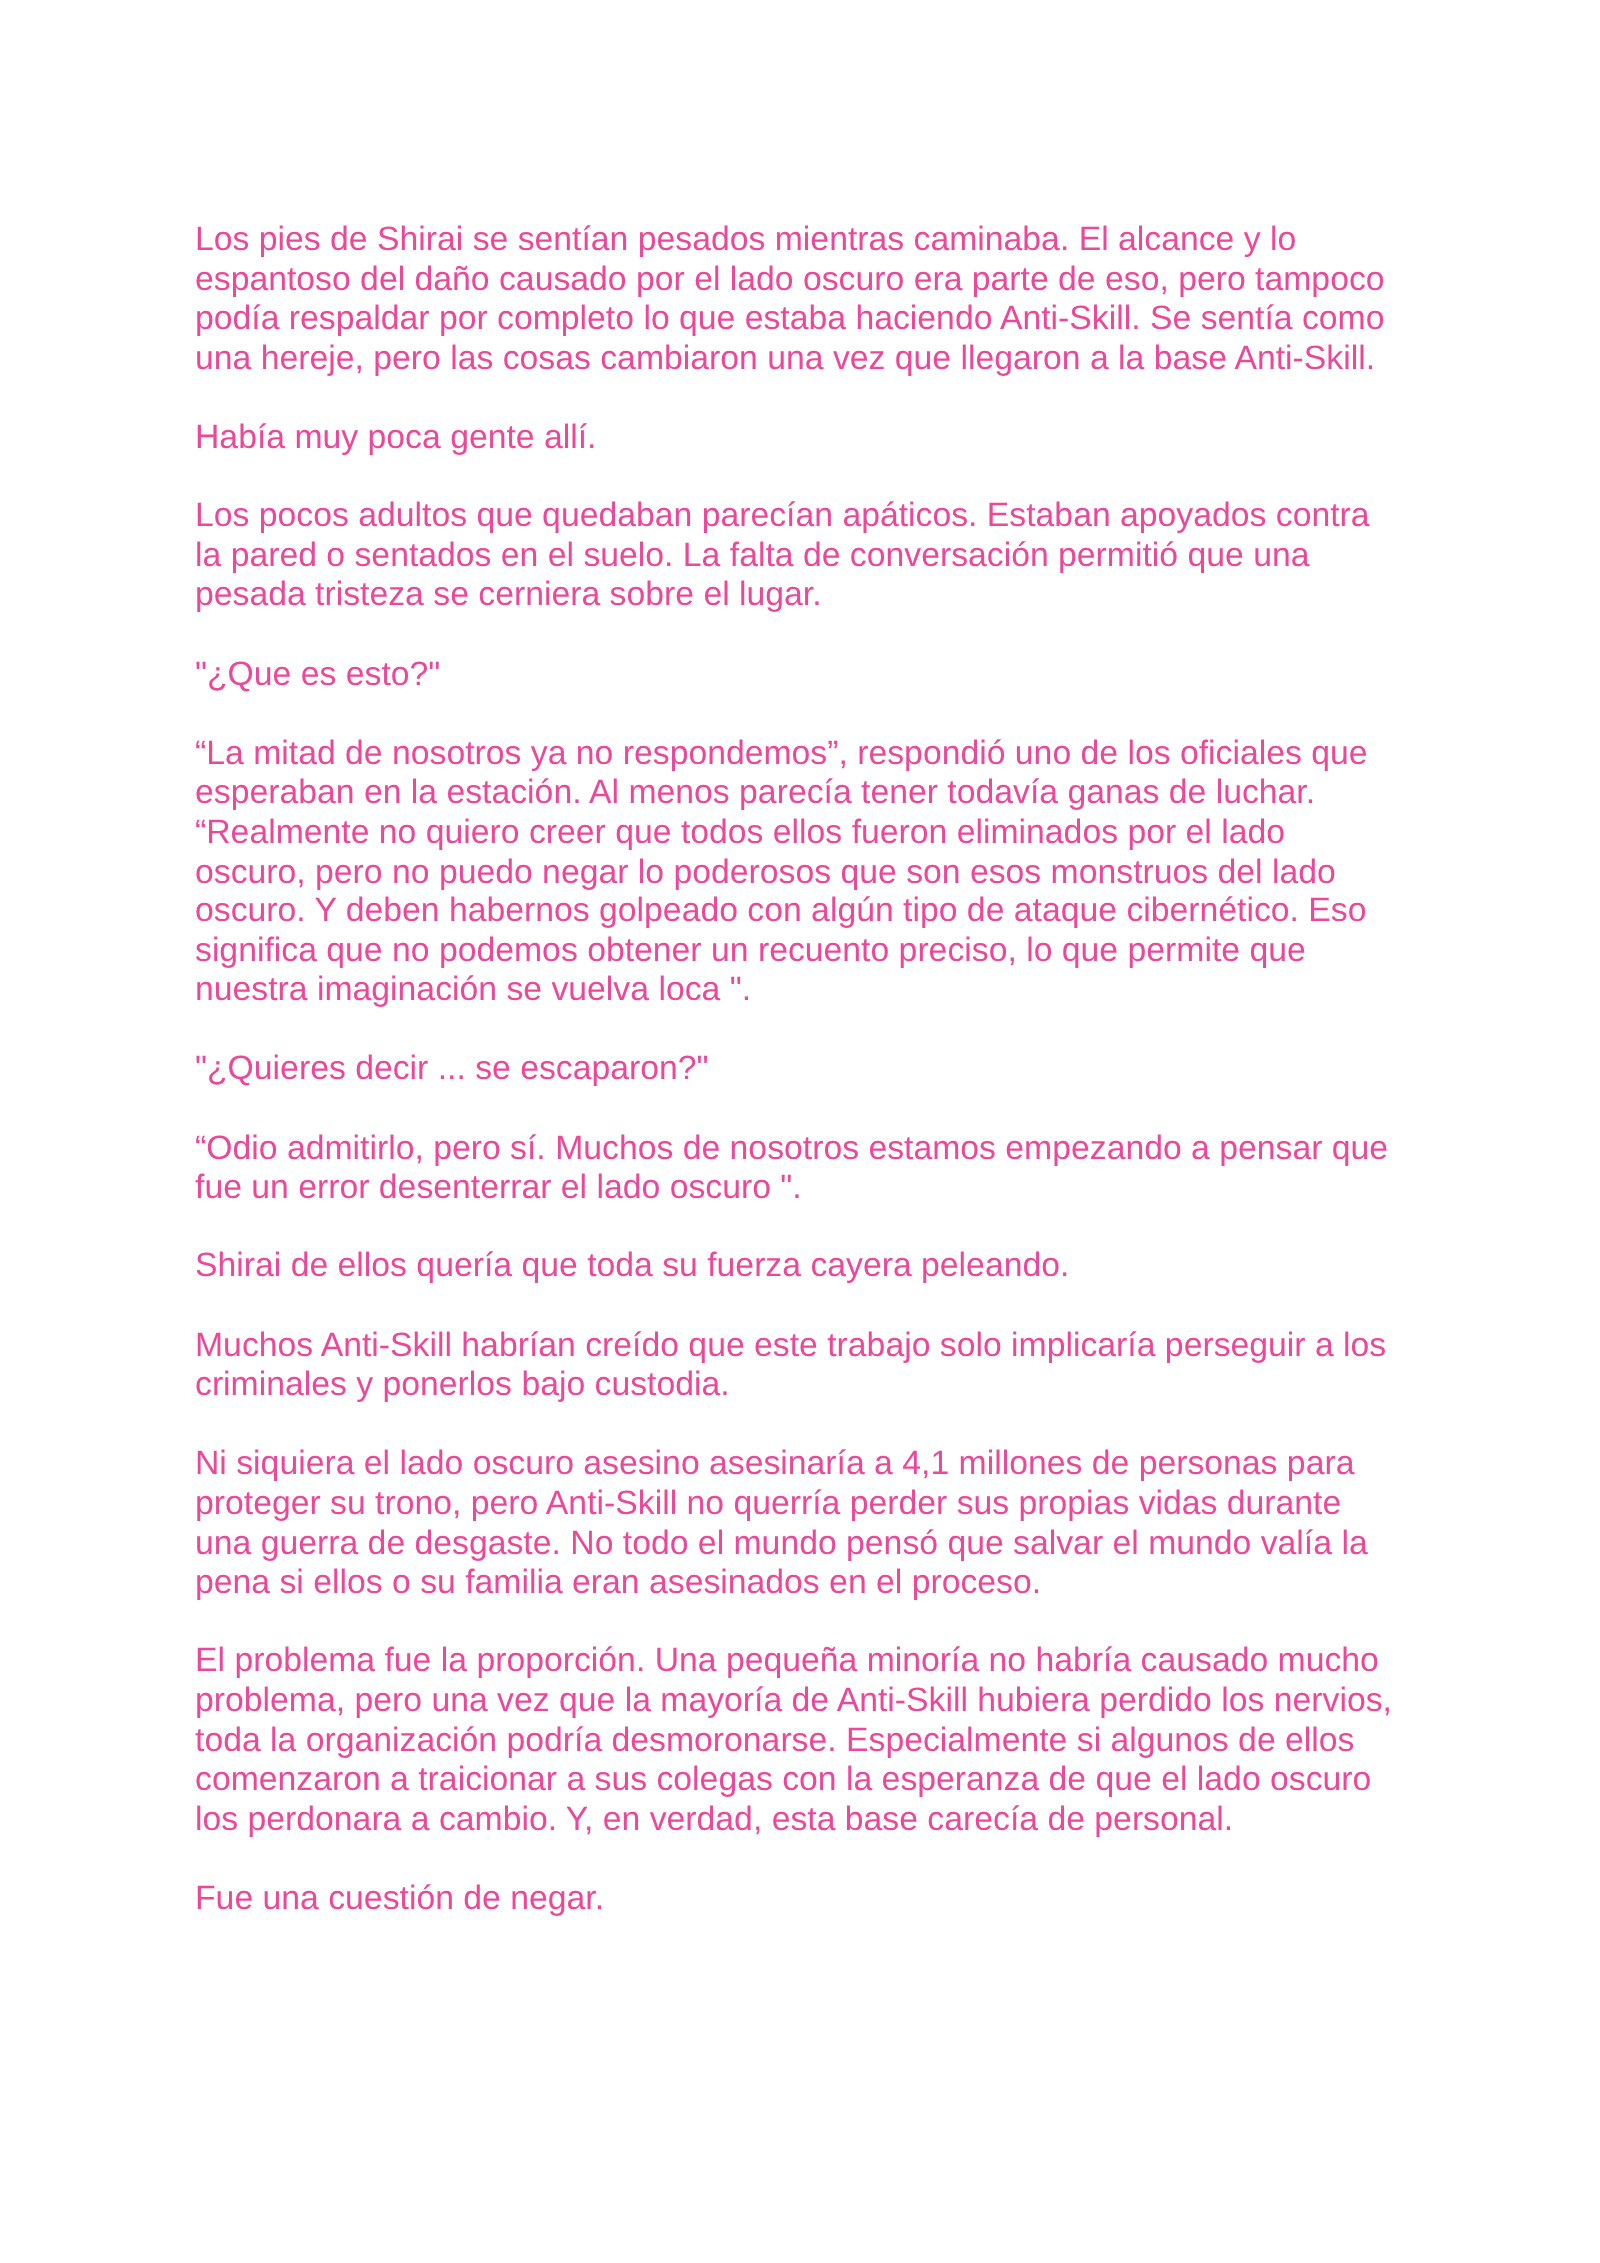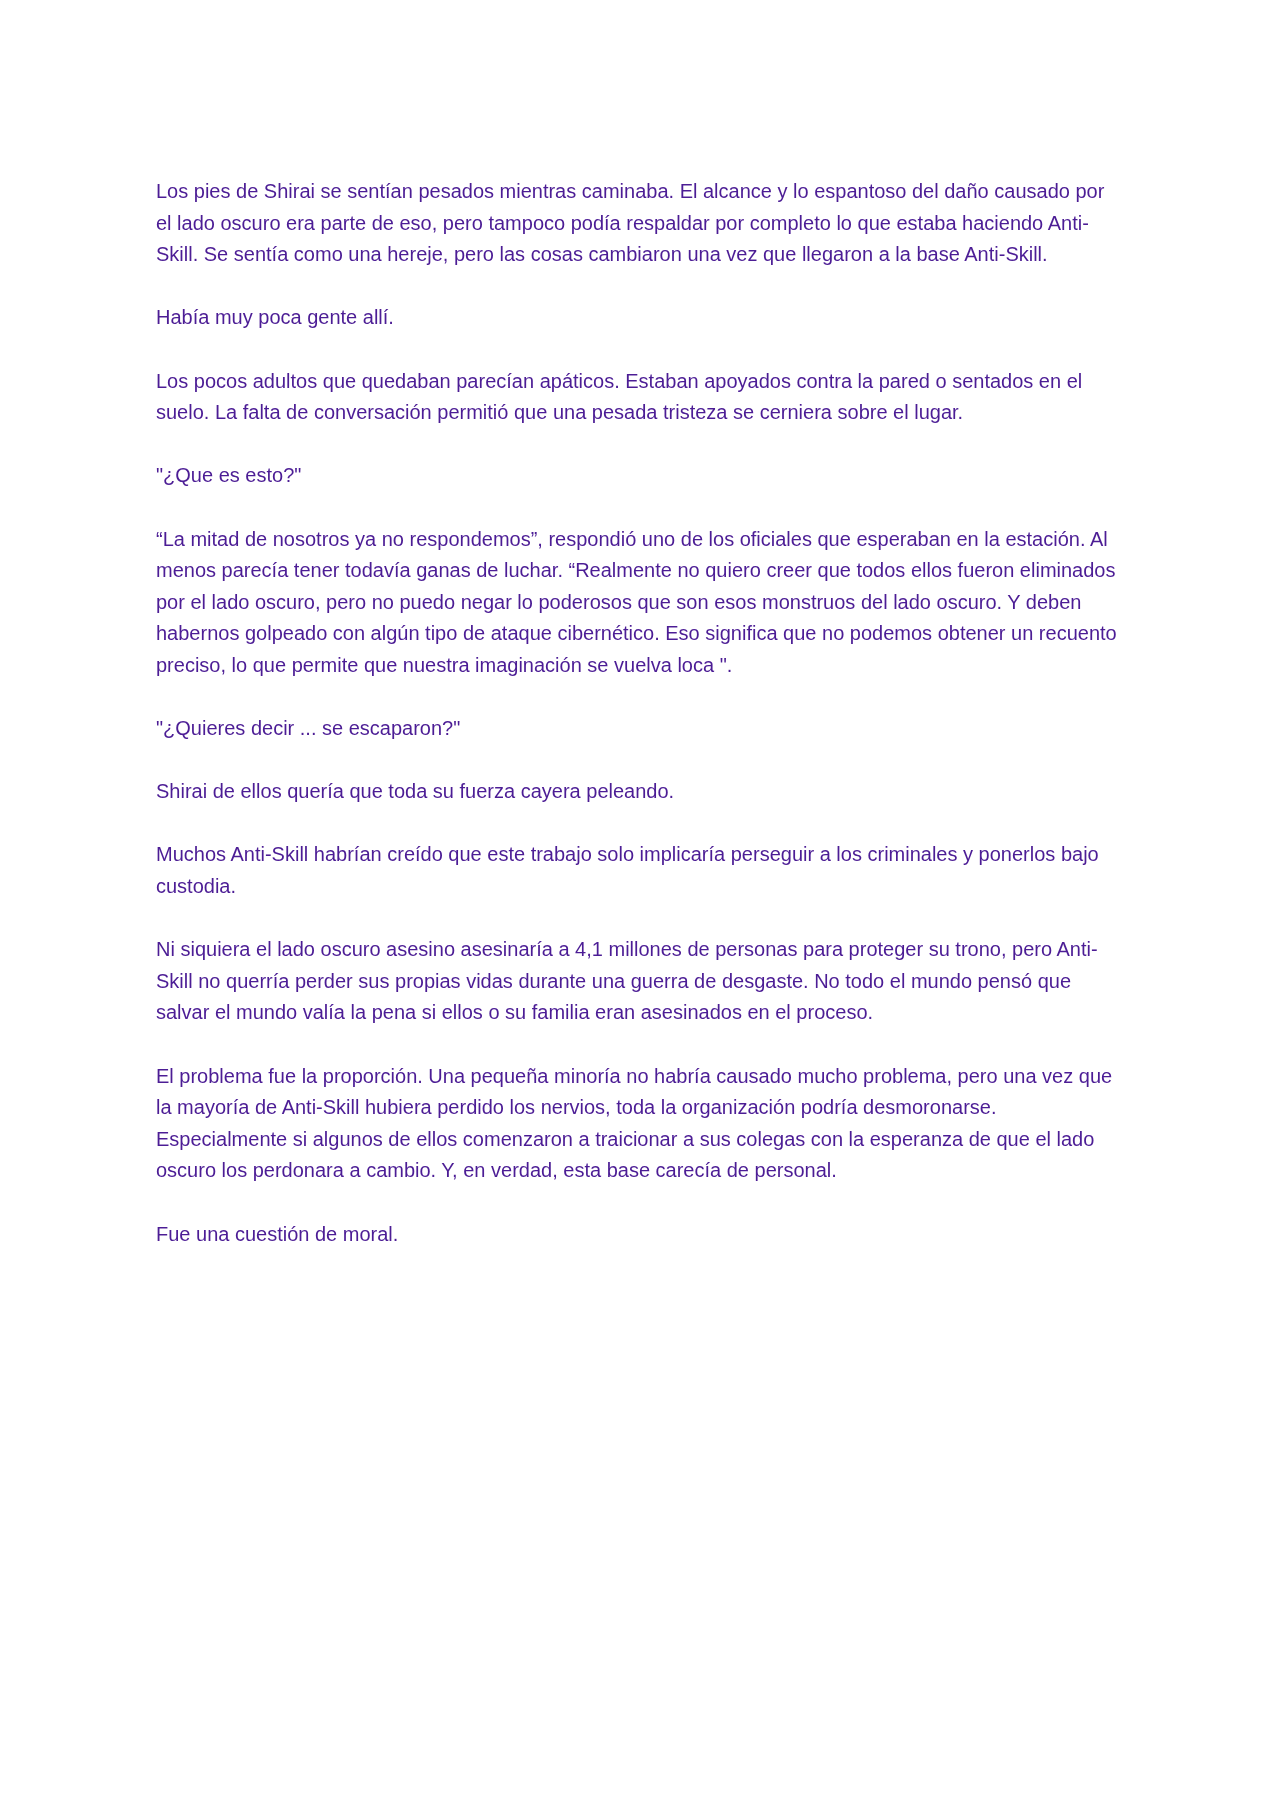--- a/index.html
+++ b/index.html
@@ -16,36 +16,37 @@
     box-sizing: border-box;
     width: 1280px;
     height: 1810px;
     padding: 176px 156px 0 156px;
     background: #ffffff;
   }
   .doc-paragraph {
     width: 968px;
     margin: 0 0 31.6px 0;
     font-family: "Liberation Sans", sans-serif;
-    font-size: 20px;
+    font-size: 27px;
     line-height: 31.6px;
-    color: #4c1d95;
+    color: #ec4899;
     text-align: left;
     word-spacing: normal;
     letter-spacing: 0;
   }
 </style>
 </head>
 <body>
 
 <div class="page">
   <p class="doc-paragraph">Los pies de Shirai se sentían pesados mientras caminaba. El alcance y lo espantoso del daño causado por el lado oscuro era parte de eso, pero tampoco podía respaldar por completo lo que estaba haciendo Anti-Skill. Se sentía como una hereje, pero las cosas cambiaron una vez que llegaron a la base Anti-Skill.</p>
   <p class="doc-paragraph">Había muy poca gente allí.</p>
   <p class="doc-paragraph">Los pocos adultos que quedaban parecían apáticos. Estaban apoyados contra la pared o sentados en el suelo. La falta de conversación permitió que una pesada tristeza se cerniera sobre el lugar.</p>
   <p class="doc-paragraph">"¿Que es esto?"</p>
   <p class="doc-paragraph">“La mitad de nosotros ya no respondemos”, respondió uno de los oficiales que esperaban en la estación. Al menos parecía tener todavía ganas de luchar. “Realmente no quiero creer que todos ellos fueron eliminados por el lado oscuro, pero no puedo negar lo poderosos que son esos monstruos del lado oscuro. Y deben habernos golpeado con algún tipo de ataque cibernético. Eso significa que no podemos obtener un recuento preciso, lo que permite que nuestra imaginación se vuelva loca ".</p>
   <p class="doc-paragraph">"¿Quieres decir ... se escaparon?"</p>
+  <p class="doc-paragraph">“Odio admitirlo, pero sí. Muchos de nosotros estamos empezando a pensar que fue un error desenterrar el lado oscuro ".</p>
   <p class="doc-paragraph">Shirai de ellos quería que toda su fuerza cayera peleando.</p>
   <p class="doc-paragraph">Muchos Anti-Skill habrían creído que este trabajo solo implicaría perseguir a los criminales y ponerlos bajo custodia.</p>
   <p class="doc-paragraph">Ni siquiera el lado oscuro asesino asesinaría a 4,1 millones de personas para proteger su trono, pero Anti-Skill no querría perder sus propias vidas durante una guerra de desgaste. No todo el mundo pensó que salvar el mundo valía la pena si ellos o su familia eran asesinados en el proceso.</p>
   <p class="doc-paragraph">El problema fue la proporción. Una pequeña minoría no habría causado mucho problema, pero una vez que la mayoría de Anti-Skill hubiera perdido los nervios, toda la organización podría desmoronarse. Especialmente si algunos de ellos comenzaron a traicionar a sus colegas con la esperanza de que el lado oscuro los perdonara a cambio. Y, en verdad, esta base carecía de personal.</p>
-  <p class="doc-paragraph">Fue una cuestión de moral.</p>
+  <p class="doc-paragraph">Fue una cuestión de negar.</p>
 </div>
 
 </body></html>

